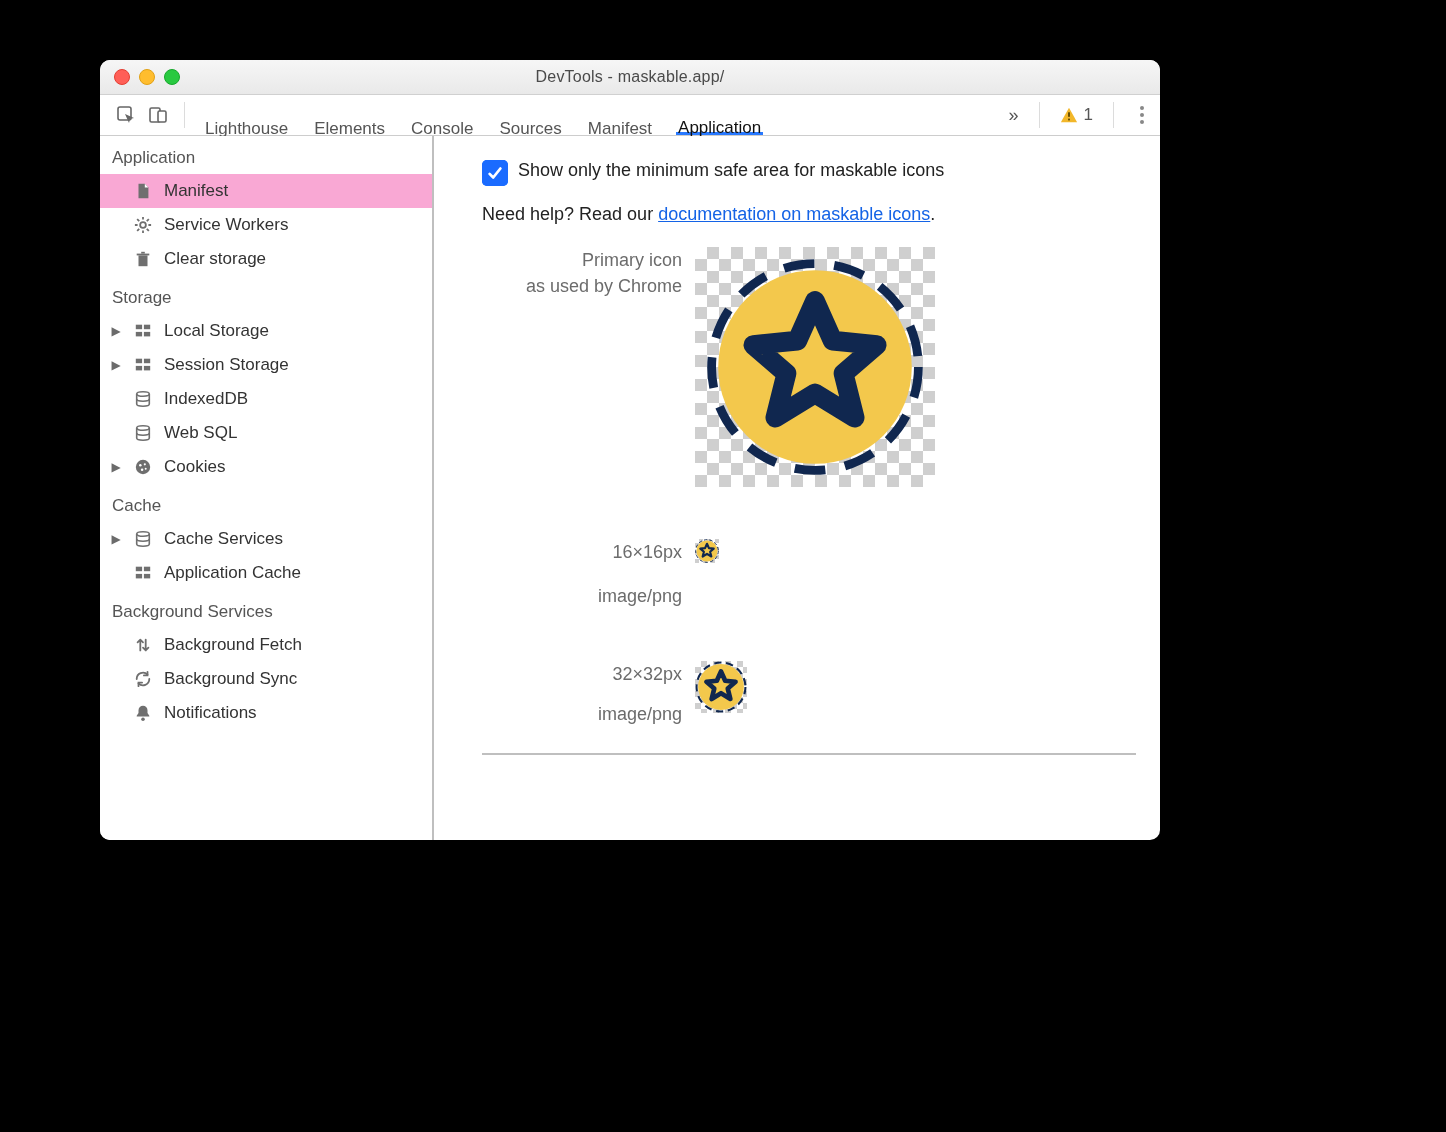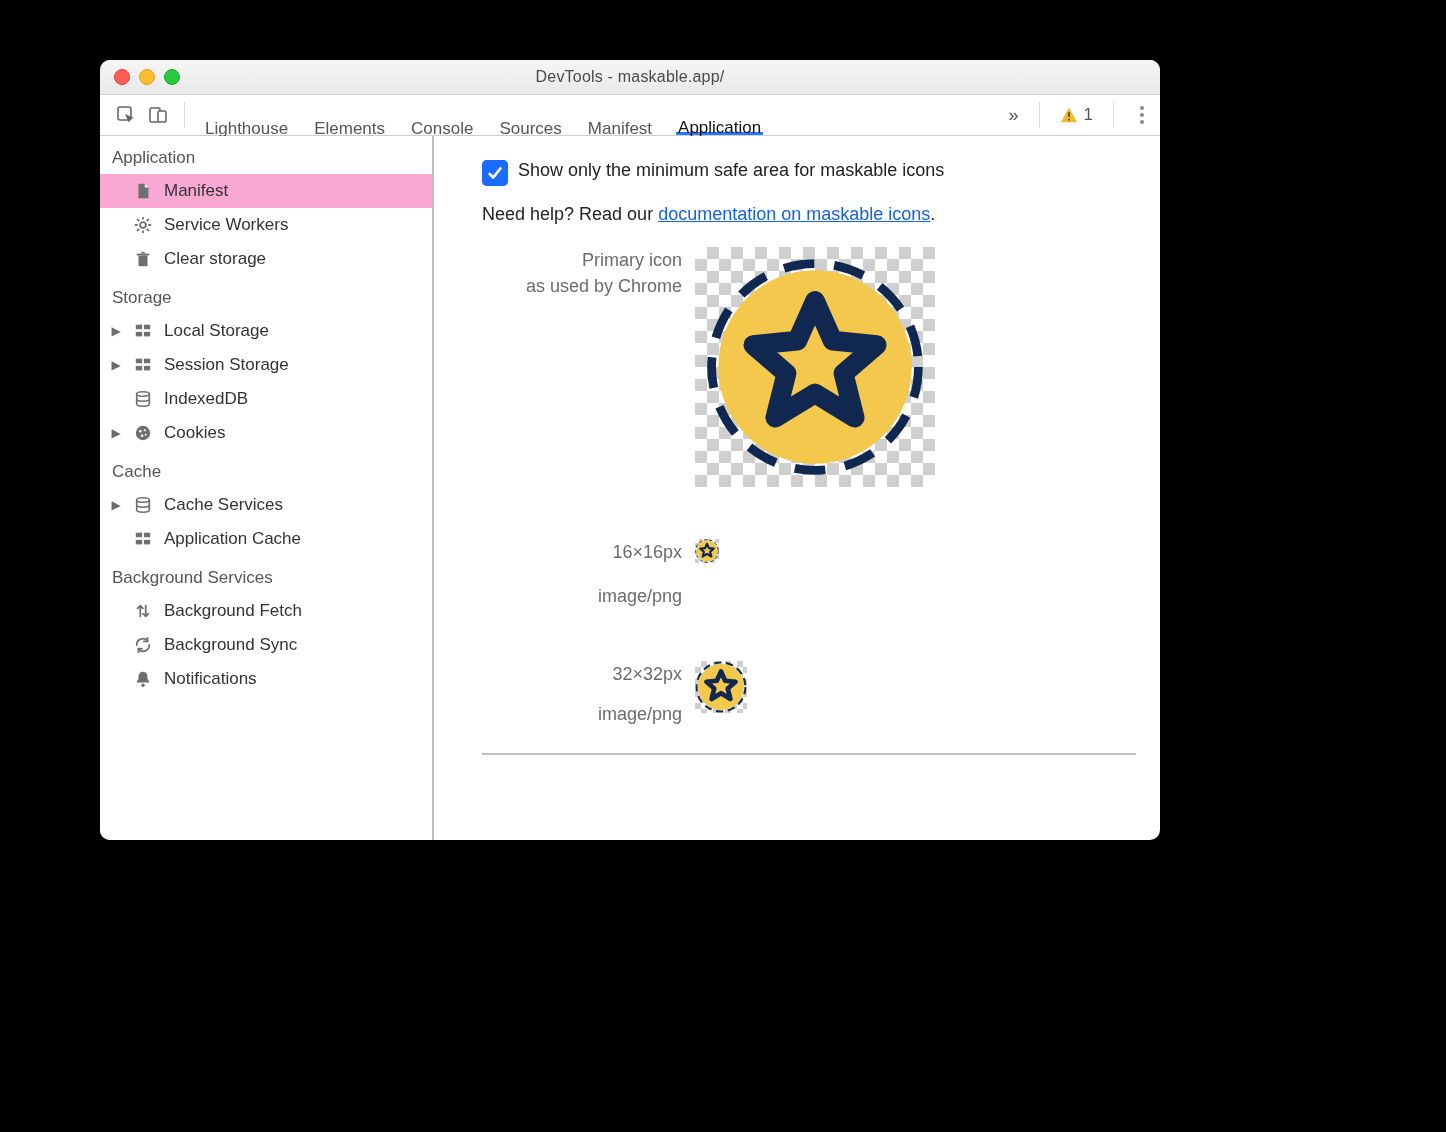--- a/index.html
+++ b/index.html
@@ -228,20 +228,30 @@
             <span class="ico">
               <svg width="18" height="18" viewBox="0 0 20 20">
                 <ellipse cx="10" cy="4.5" rx="7" ry="2.5" fill="none" stroke="#6f6f6f" stroke-width="1.8"></ellipse>
                 <path d="M3 4.5v11c0 1.4 3.1 2.5 7 2.5s7-1.1 7-2.5v-11" fill="none" stroke="#6f6f6f" stroke-width="1.8"></path>
                 <path d="M3 10c0 1.4 3.1 2.5 7 2.5s7-1.1 7-2.5" fill="none" stroke="#6f6f6f" stroke-width="1.8"></path>
               </svg>
             </span>
             <span>IndexedDB</span>
           </div>
           <div class="sb-item">
+            <span class="ico">
+              <svg width="18" height="18" viewBox="0 0 20 20">
+                <ellipse cx="10" cy="4.5" rx="7" ry="2.5" fill="none" stroke="#6f6f6f" stroke-width="1.8"></ellipse>
+                <path d="M3 4.5v11c0 1.4 3.1 2.5 7 2.5s7-1.1 7-2.5v-11" fill="none" stroke="#6f6f6f" stroke-width="1.8"></path>
+                <path d="M3 10c0 1.4 3.1 2.5 7 2.5s7-1.1 7-2.5" fill="none" stroke="#6f6f6f" stroke-width="1.8"></path>
+              </svg>
+            </span>
+            <span>Web SQL</span>
+          </div>
+          <div class="sb-item">
             <span class="tri">▶</span>
             <span class="ico">
               <svg width="18" height="18" viewBox="0 0 20 20">
                 <circle cx="10" cy="10" r="8" fill="#6f6f6f"></circle>
                 <circle cx="7" cy="8" r="1.4" fill="#fff"></circle>
                 <circle cx="12" cy="7" r="1.2" fill="#fff"></circle>
                 <circle cx="9" cy="13" r="1.4" fill="#fff"></circle>
                 <circle cx="13" cy="12" r="1.1" fill="#fff"></circle>
               </svg>
             </span>

